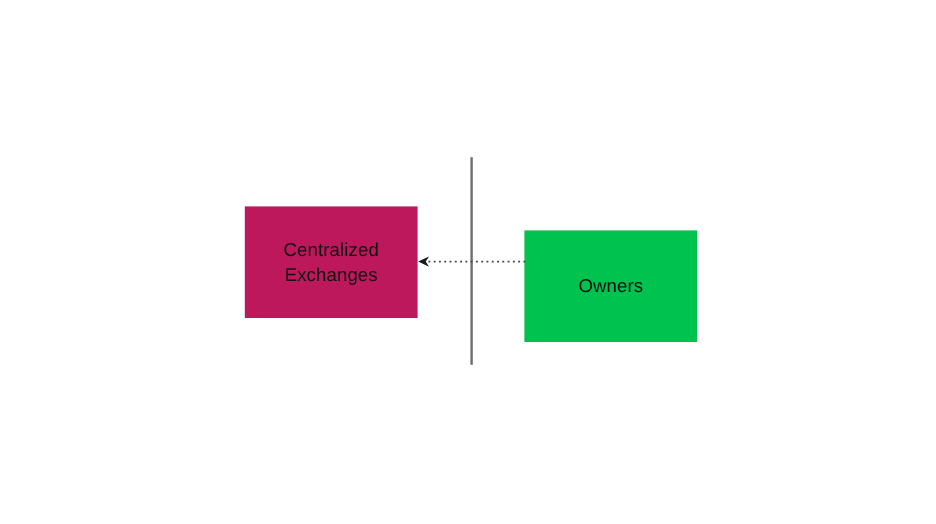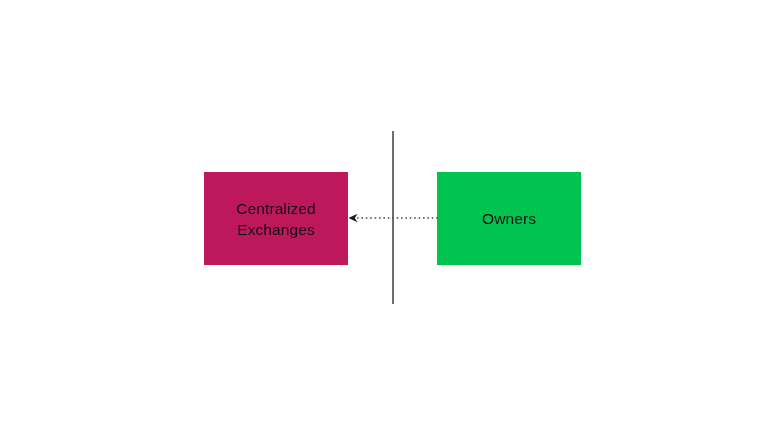--- a/index.html
+++ b/index.html
@@ -20,21 +20,21 @@
     top: 172px;
     width: 144px;
     height: 93px;
     display: flex;
     align-items: center;
     justify-content: center;
     text-align: center;
     box-sizing: border-box;
   }
   .node-left  { left: 204px; }
-  .node-right { left: 437px; }
+  .node-right { left: 437px; margin-top: 20px; }
   .node-label {
     font-size: 15.5px;
     font-weight: 500;
     line-height: 21px;
     color: #111111;
     letter-spacing: 0.1px;
     padding: 0 6px;
   }
   .divider {
     position: absolute;

